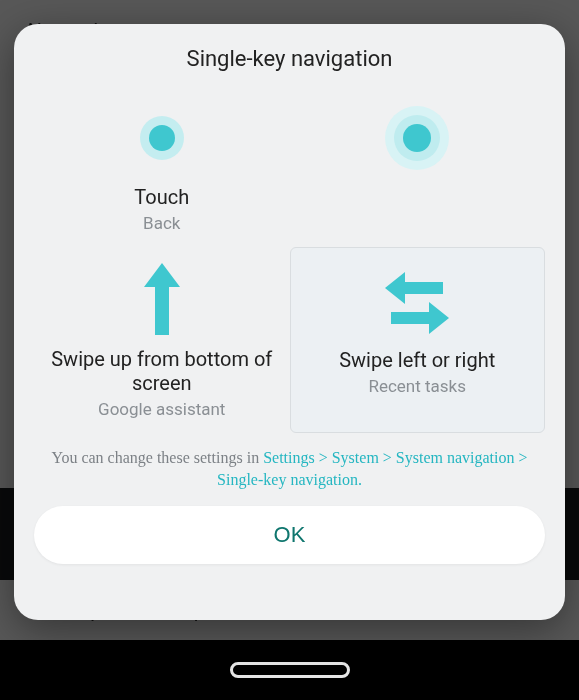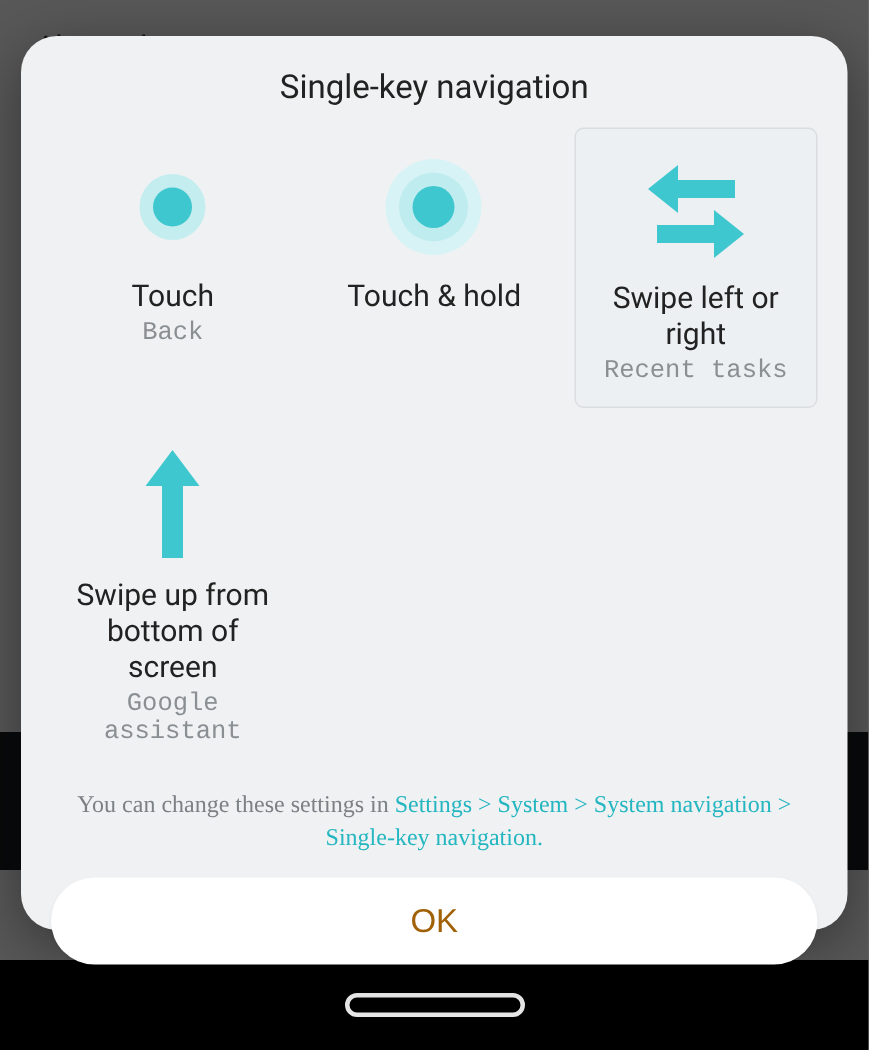--- a/index.html
+++ b/index.html
@@ -50,22 +50,22 @@
       padding: 22px 20px 18px 20px;
       display:flex; flex-direction:column;
     }
     .modal-title {
       text-align:center;
       font-size: 22px;
       color:#222;
       margin-bottom: 14px;
     }
     .grid {
-      display:grid; grid-template-columns: 1fr 1fr 1fr;
-      gap: 12px;
+      display:grid; grid-template-columns: 1fr 1fr;
+      gap: 0;
       align-items:stretch;
     }
     .gesture {
       padding: 10px 6px 14px 6px;
       display:flex; flex-direction:column; align-items:center;
       text-align:center;
       border-radius: 6px;
     }
     .gesture.highlighted {
       background: #ecf0f3;
@@ -75,38 +75,38 @@
       height: 86px;
       display:flex; align-items:center; justify-content:center;
       width:100%;
     }
     .gesture-title {
       font-size: 20px; color:#222; font-weight:400;
       line-height:1.2;
       margin-top:4px;
     }
     .gesture-sub {
-      font-size: 17px; color:#8a8f94; margin-top:4px;font-family:Liberation Mono, monospace;
+      font-size: 17px; color:#8a8f94; margin-top:4px;
     }
     .info {
       font-size: 16px; color:#7c8186; text-align:center;
       line-height:1.35;
       margin-top:14px;
       padding: 0 4px;
       font-family: Liberation Serif, serif;
     }
     .info .link { color:#24b6c1; }
     .ok-btn {
       margin-top:16px;
       background:#fff;
       border:none;
       border-radius: 30px;
       padding: 16px;
       font-size:22px;
-      color:#a16207;
+      color:#0f766e;
       cursor:pointer;
       width:100%;
       box-shadow: 0 1px 3px rgba(0,0,0,0.06);
     }
   </style>
 </head>
 <body>
 
 <div class="bg">
   <div class="bg-list">
@@ -166,48 +166,47 @@
     </div>
 
     <div class="gesture">
       <div class="icon-zone">
         <svg width="84" height="84" viewBox="0 0 84 84">
           <circle cx="42" cy="42" r="32" fill="#d8f3f5"></circle>
           <circle cx="42" cy="42" r="23" fill="#bfecef"></circle>
           <circle cx="42" cy="42" r="14" fill="#3fc7cf"></circle>
         </svg>
       </div>
-      <div class="gesture-title">Touch &amp; hold</div>
+    </div>
+
+    <div class="gesture">
+      <div class="icon-zone">
+        <svg width="60" height="86" viewBox="0 0 60 86">
+          <g fill="#3fc7cf">
+            <polygon points="30,6 48,30 37,30 37,78 23,78 23,30 12,30"></polygon>
+          </g>
+        </svg>
+      </div>
+      <div class="gesture-title">Swipe up from bottom of screen</div>
+      <div class="gesture-sub">Google assistant</div>
     </div>
 
     <div class="gesture highlighted">
       <div class="icon-zone">
         <svg width="96" height="86" viewBox="0 0 96 86">
           <g fill="#3fc7cf">
             <polygon points="16,30 36,14 36,24 74,24 74,36 36,36 36,46"></polygon>
             <polygon points="80,60 60,44 60,54 22,54 22,66 60,66 60,76"></polygon>
           </g>
         </svg>
       </div>
       <div class="gesture-title">Swipe left or right</div>
       <div class="gesture-sub">Recent tasks</div>
     </div>
 
-    <div class="gesture">
-      <div class="icon-zone">
-        <svg width="60" height="86" viewBox="0 0 60 86">
-          <g fill="#3fc7cf">
-            <polygon points="30,6 48,30 37,30 37,78 23,78 23,30 12,30"></polygon>
-          </g>
-        </svg>
-      </div>
-      <div class="gesture-title">Swipe up from bottom of screen</div>
-      <div class="gesture-sub">Google assistant</div>
-    </div>
-
   </div>
 
   <div class="info">
     <span>You can change these settings in </span><span class="link">Settings &gt; System &gt; System navigation &gt; Single-key navigation.</span>
   </div>
 
   <button class="ok-btn">OK</button>
 </div>
 
 </body></html>

